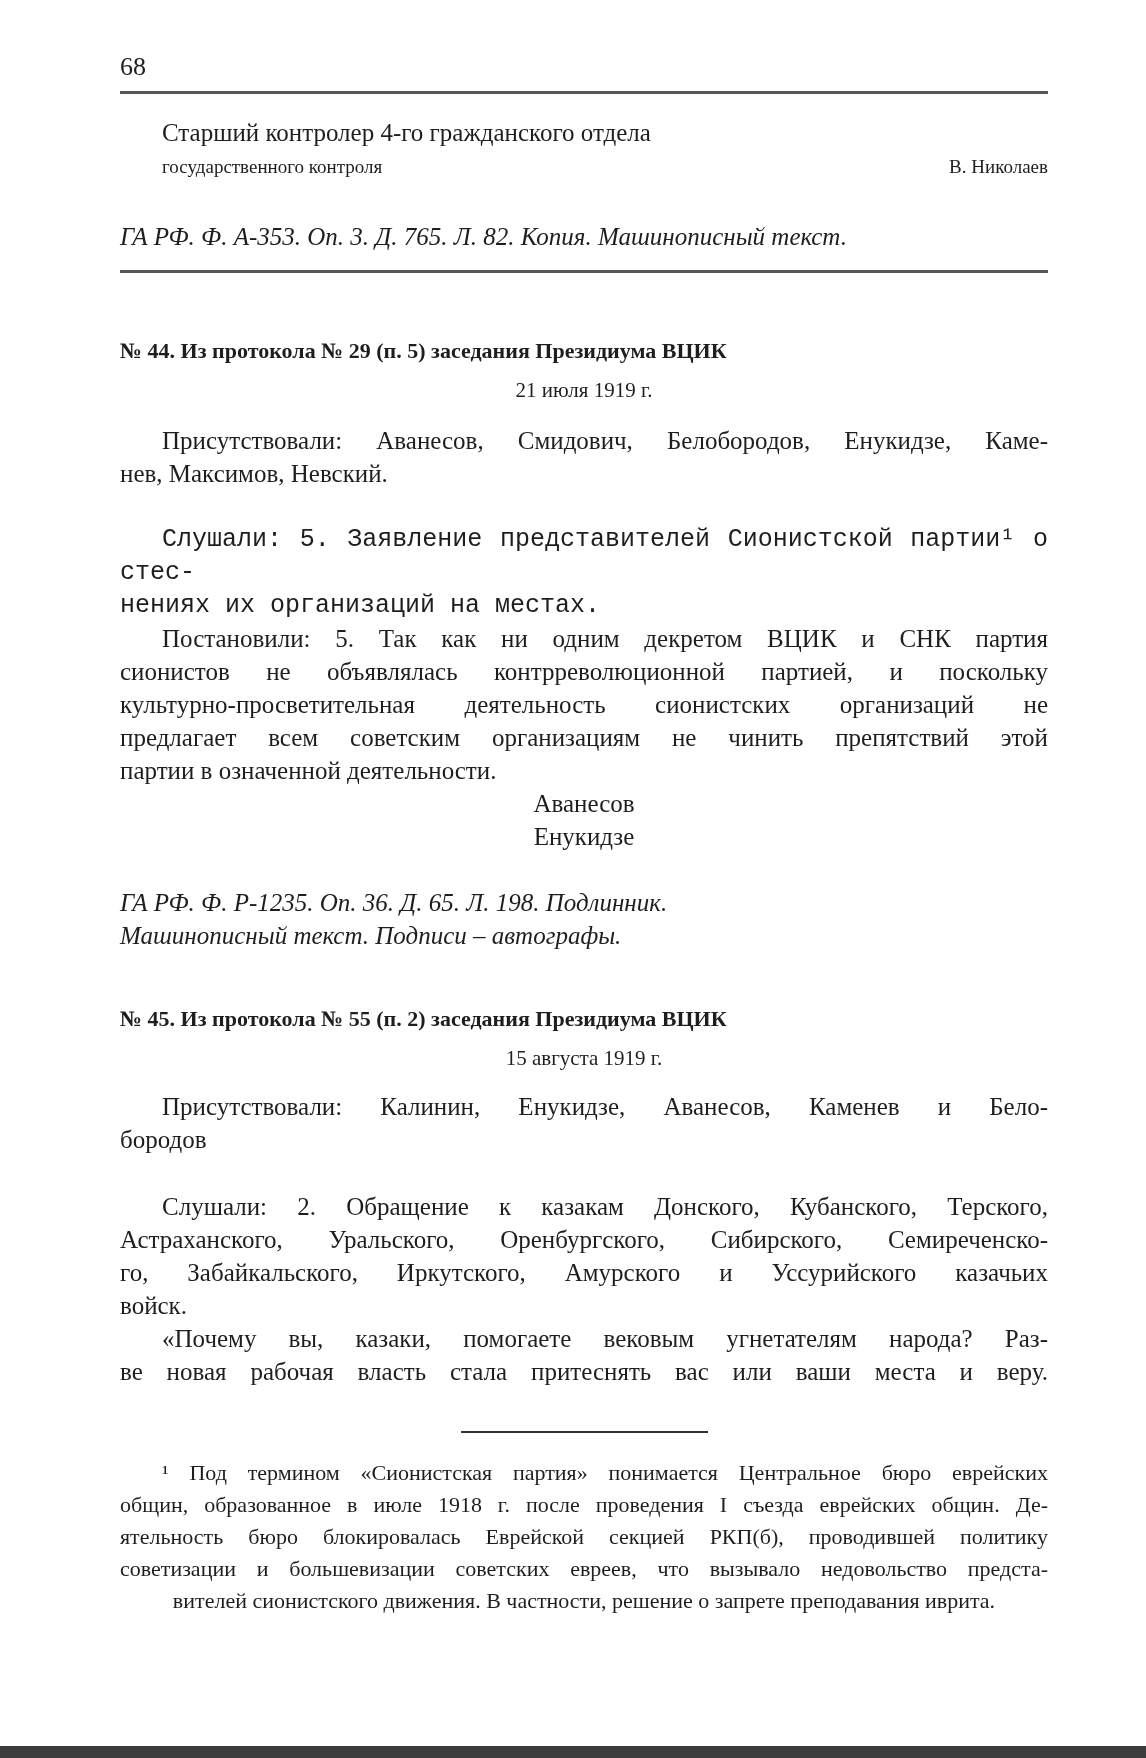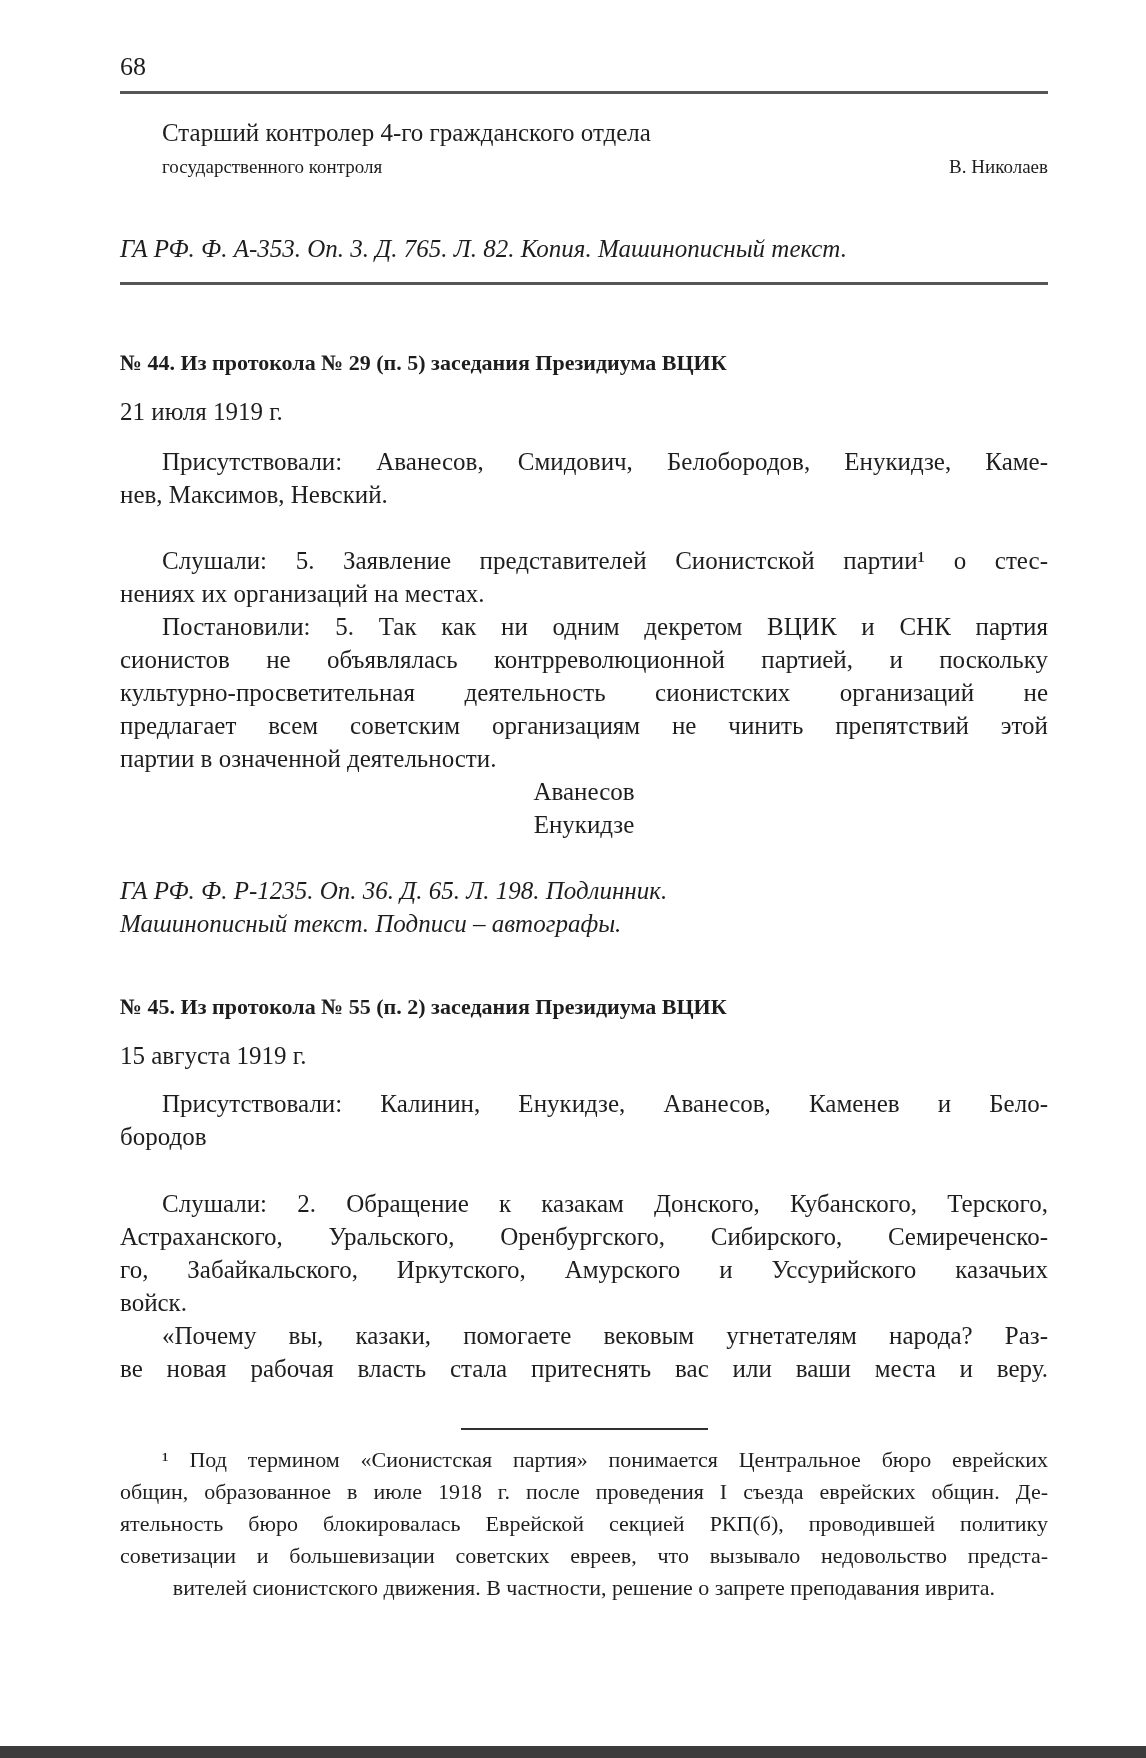--- a/index.html
+++ b/index.html
@@ -18,41 +18,41 @@
     font-size: 26px; line-height: 33px;
   }
   .rule {
     border: 0; border-top: 3px solid #565656; margin: 8px 0 0 0;
   }
   .rule-mid { margin-top: 17px; }
   .closing-block { margin-top: 22px; padding-left: 42px; }
   .closing-block .cline { font-size: 25px; line-height: 34px; }
   .role-row { display: flex; justify-content: space-between; font-size: 19px; line-height: 34px; }
   .src {
-    font-style: italic; font-size: 25px; line-height: 33px; margin-top: 48px;
+    font-style: italic; font-size: 25px; line-height: 33px; margin-top: 36px;
   }
   .src2 { margin-top: 33px; }
   .src2 .line { font-style: italic; }
   .heading {
     font-weight: bold; font-size: 22px; line-height: 36px; margin-top: 60px;
   }
   .heading45 { margin-top: 49px; }
-  .date { font-size: 25px; line-height: 33px; text-align: left; margin-top: 14px; }
+  .date { font-size: 21px; line-height: 33px; text-align: center; margin-top: 5px; }
   .line { font-size: 25px; line-height: 33px; }
   .just { text-align: justify; text-align-last: justify; }
   .indent { text-indent: 42px; }
   .para-present { margin-top: 17px; }
   .para-present45 { margin-top: 15px; }
-  .para-slushali { margin-top: 33px; }
+  .para-slushali { margin-top: 33px; font-family: Liberation Mono, monospace; }
   .para-slushali45 { margin-top: 34px; }
   .sig { font-size: 25px; line-height: 33px; text-align: center; }
   .footnote-sep {
     margin-top: 43px; width: 247px; border: 0; border-top: 2px solid #303030;
   }
-  .footnote { margin-top: 14px; }
+  .footnote { margin-top: 24px; }
   .footnote .line { font-size: 22px; line-height: 32px; text-align: center; }
   .footnote .indent { text-indent: 42px; }
   .bottom-bar {
     position: absolute; left: 0; bottom: 0; width: 1146px; height: 12px;
     background: #3c3c3c;
   }
 </style>
 </head>
 <body>
 

